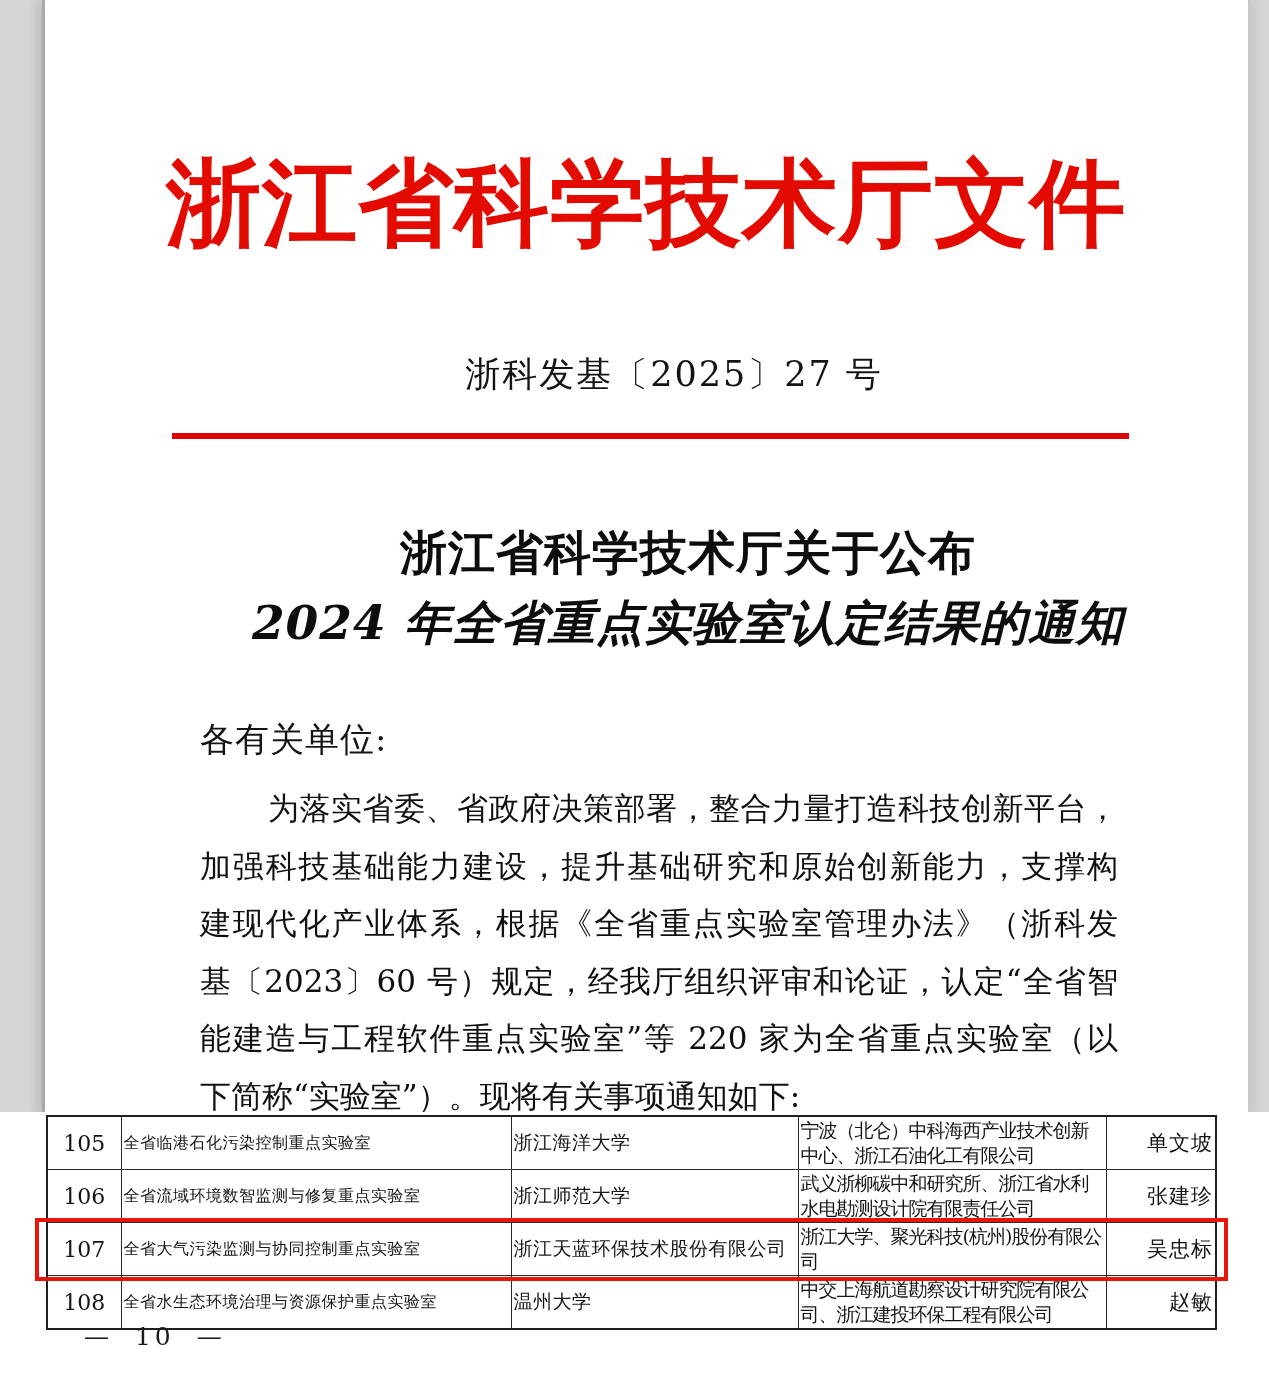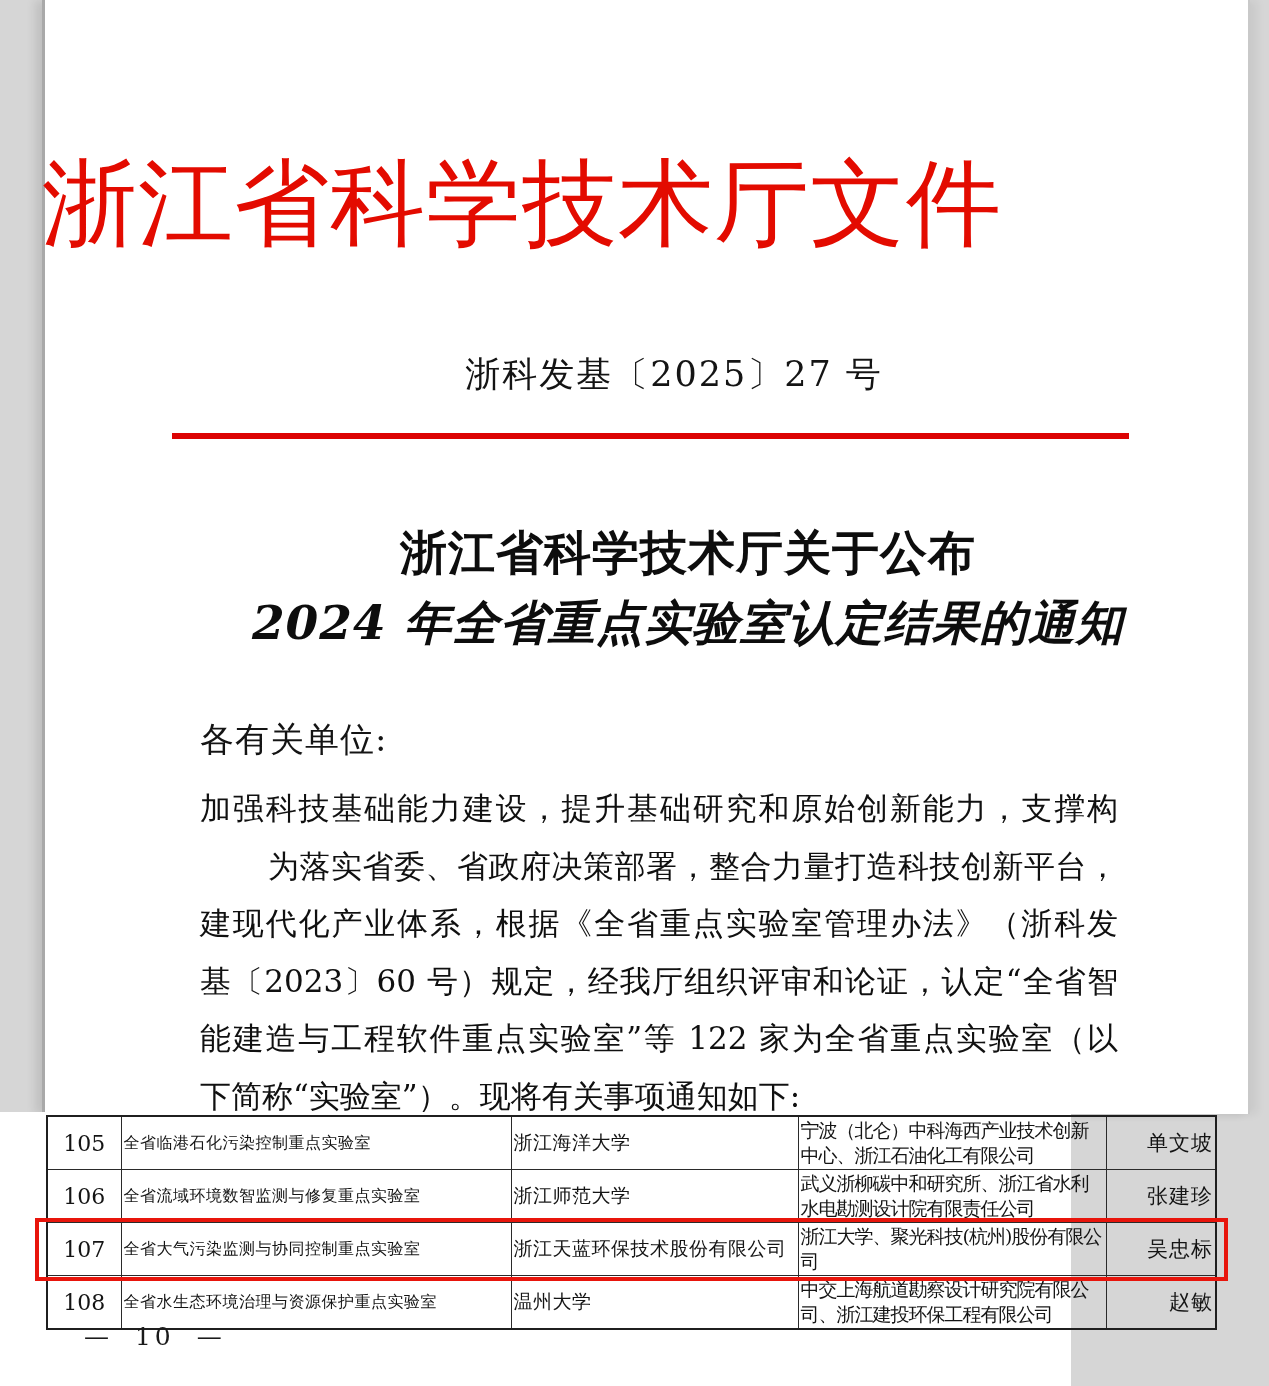--- a/index.html
+++ b/index.html
@@ -13,27 +13,27 @@
   }
   
   .top-page {
     position:absolute; left:42px; top:0; width:1208px; height:1114px;
     background:#ffffff;
     border-left:3px solid #a9a9a9;
     border-right:2px solid #c9c9c9;
     box-shadow:-7px 0 9px rgba(0,0,0,0.10), 7px 0 9px rgba(0,0,0,0.06);
   }
   .bottom-sheet {
-    position:absolute; left:0; top:1112px; width:1071px; height:274px;
+    position:absolute; left:0; top:1112px; width:1269px; height:274px;
     background:#ffffff;
   }
   
   .doc-title {
     position:absolute; left:42px; top:142px; width:1208px;
-    text-align:left; font-size:95px; line-height:122px; font-weight:normal;
+    text-align:center; font-size:95px; line-height:122px; font-weight:bold;
     color:var(--title-red,#e30b00); letter-spacing:1px; white-space:nowrap;
   }
   .doc-number {
     position:absolute; left:42px; top:348px; width:1208px;
     text-align:center; font-size:35px; line-height:52px; letter-spacing:2px;margin-left:28px;
   }
   .red-rule {
     position:absolute; left:172px; top:433px; width:957px; height:6px;
     background:var(--rule-red,#dc0404);
   }
@@ -97,25 +97,25 @@
 
 <div class="doc-title">浙江省科学技术厅文件</div>
 <div class="doc-number">浙科发基〔2025〕27 号</div>
 <div class="red-rule"></div>
 
 <div class="heading-1">浙江省科学技术厅关于公布</div>
 <div class="heading-2">2024 年全省重点实验室认定结果的通知</div>
 
 <div class="salutation">各有关单位:</div>
 <div class="body-para" id="body-para">
+    <div class="body-line first">为落实省委、省政府决策部署，整合力量打造科技创新平台，</div>
     <div class="body-line">加强科技基础能力建设，提升基础研究和原始创新能力，支撑构</div>
-    <div class="body-line first">为落实省委、省政府决策部署，整合力量打造科技创新平台，</div>
     <div class="body-line">建现代化产业体系，根据《全省重点实验室管理办法》（浙科发</div>
     <div class="body-line">基〔2023〕60 号）规定，经我厅组织评审和论证，认定“全省智</div>
-    <div class="body-line">能建造与工程软件重点实验室”等 122 家为全省重点实验室（以</div>
+    <div class="body-line">能建造与工程软件重点实验室”等 220 家为全省重点实验室（以</div>
     <div class="body-line last">下简称“实验室”）。现将有关事项通知如下:</div>
   </div>
 
 <div class="bottom-sheet">
   <table class="doc-table">
     <colgroup>
       <col class="col-no">
         <col class="col-lab">
         <col class="col-inst">
         <col class="col-partners">

